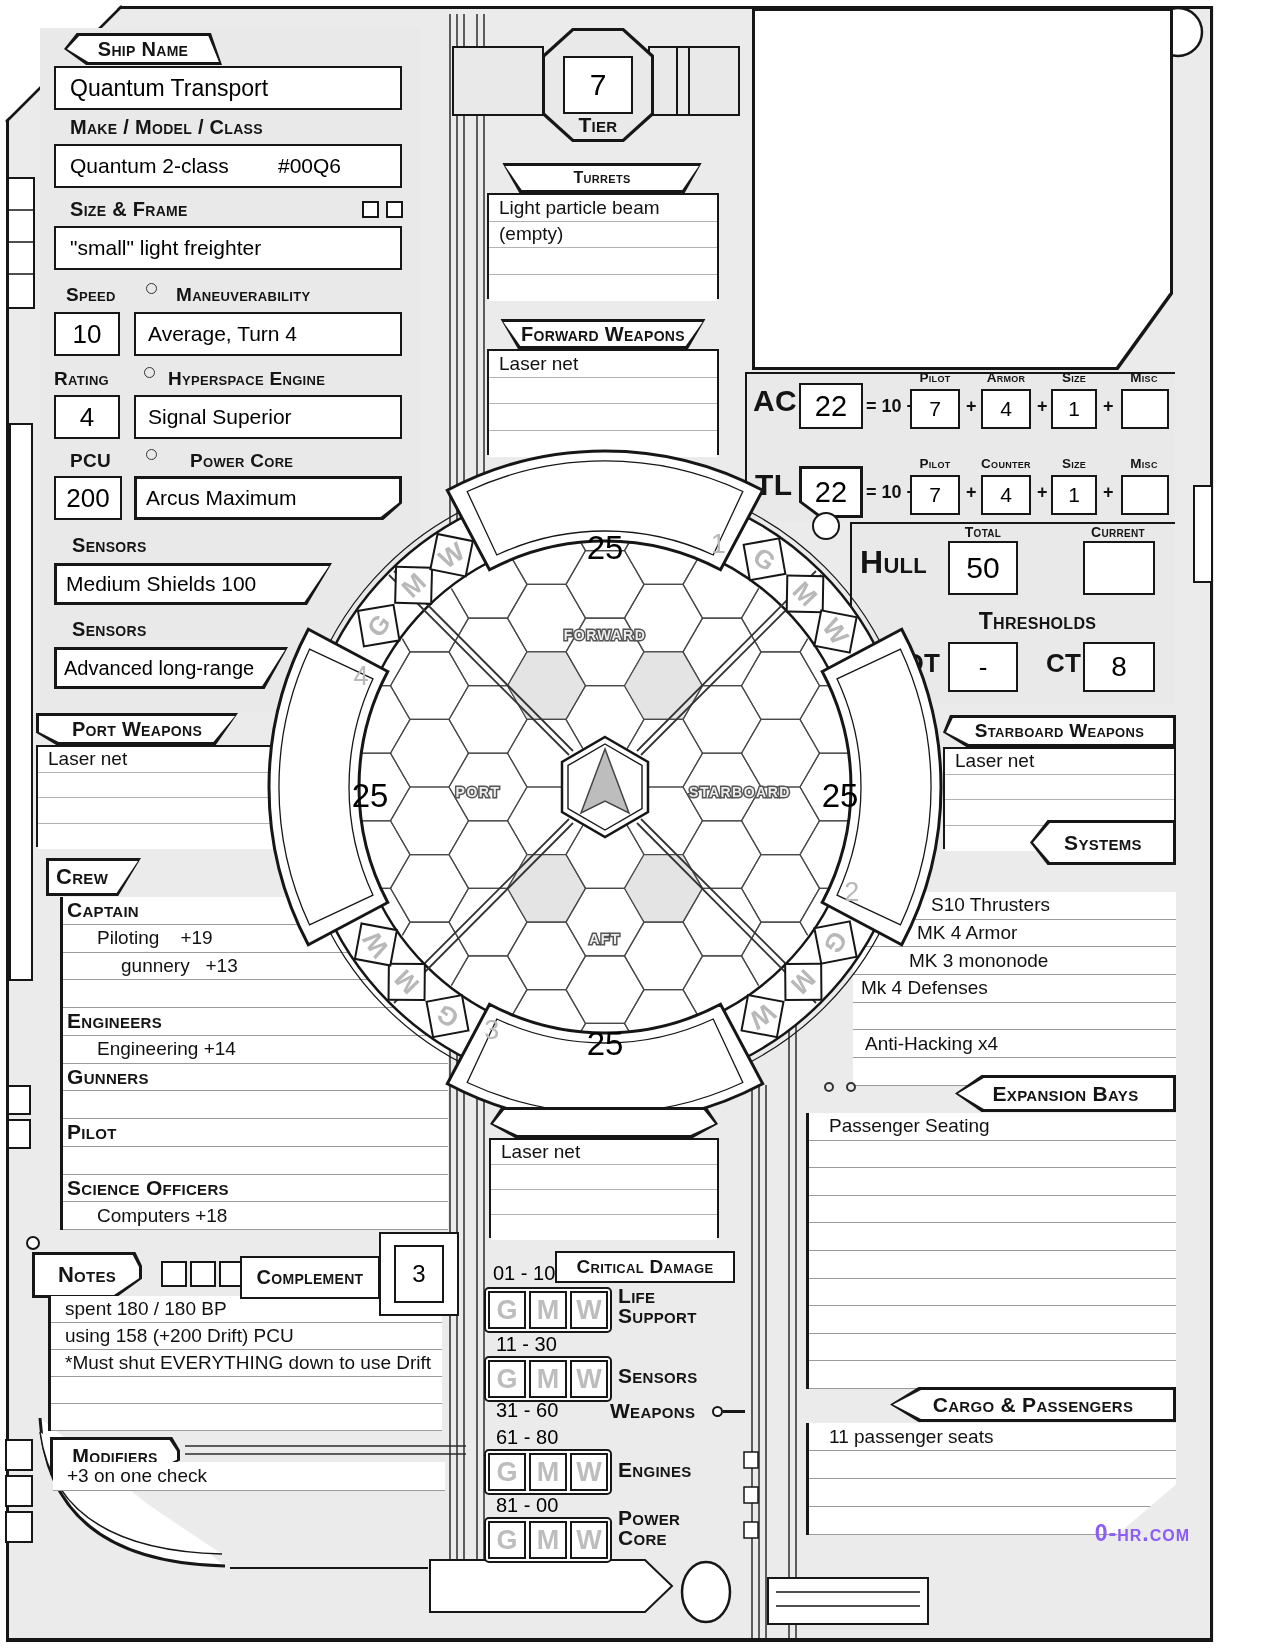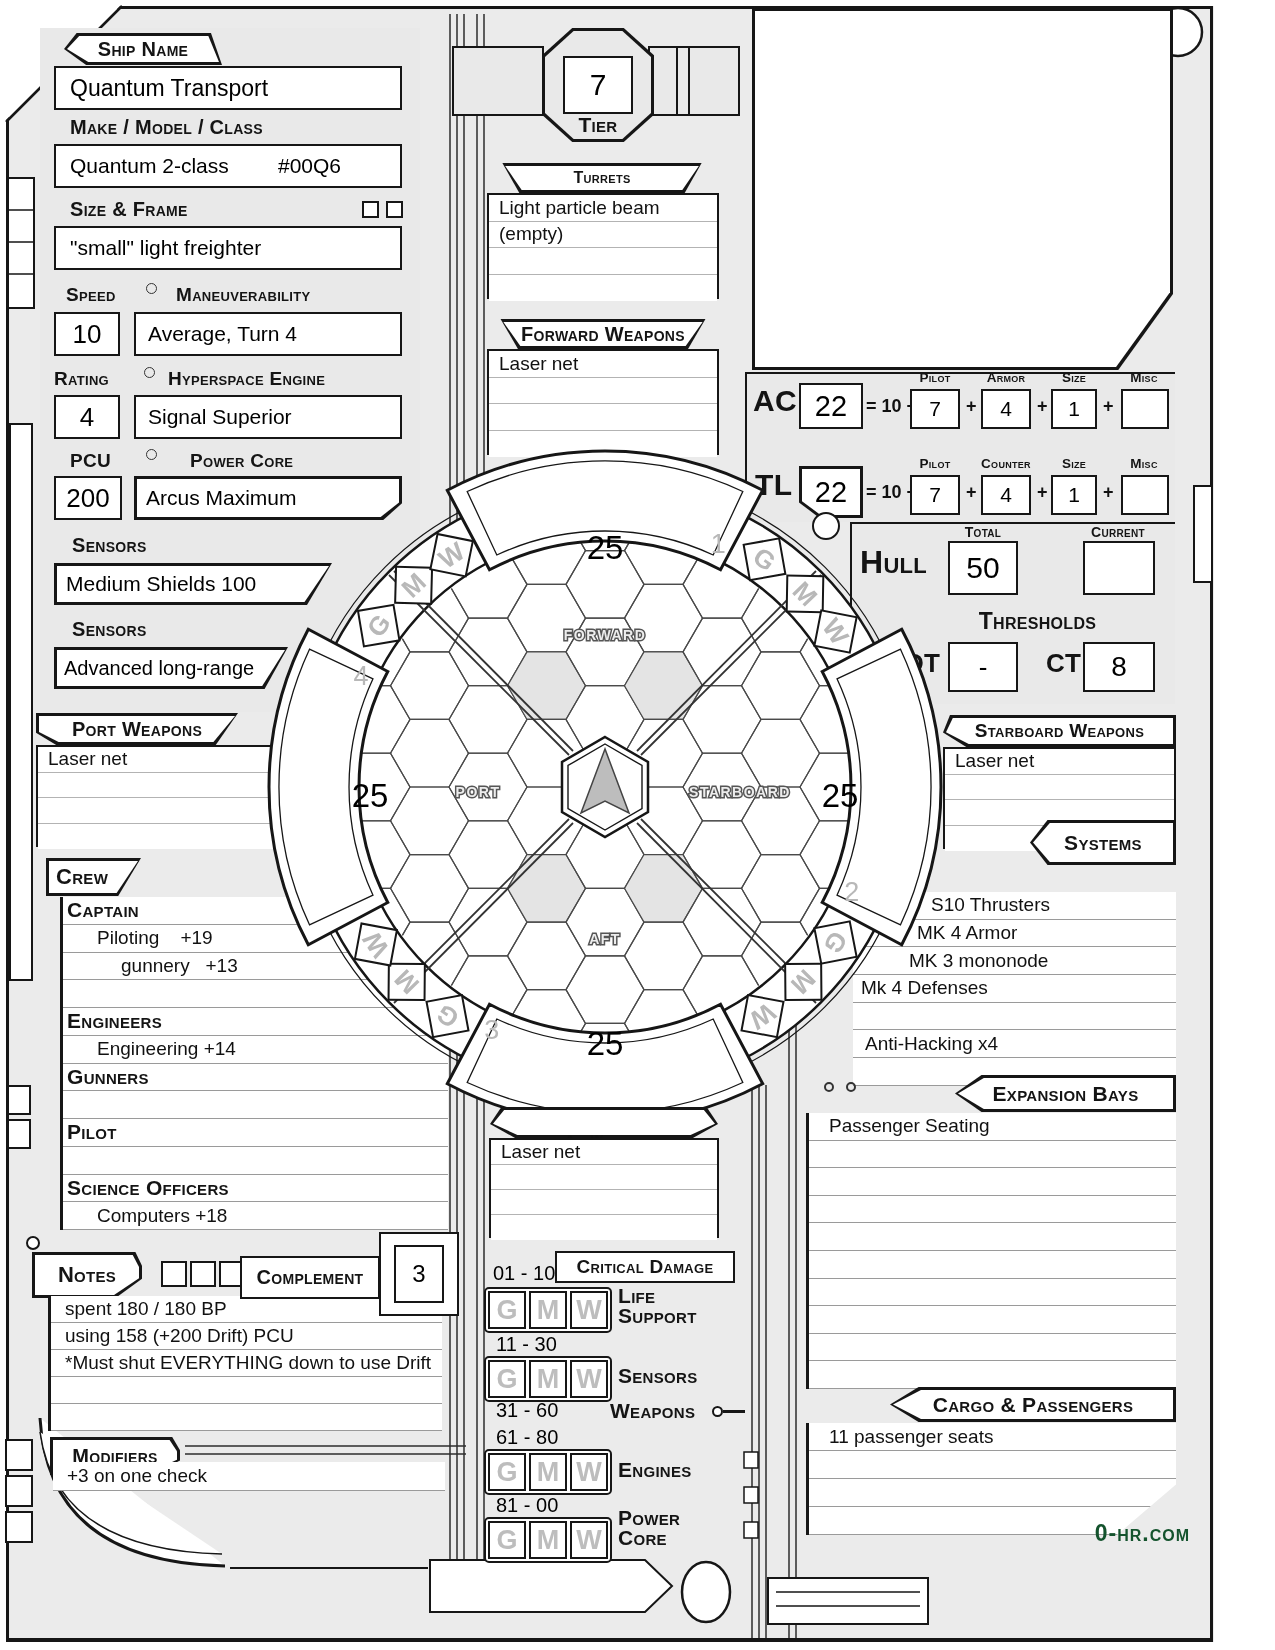--- a/index.html
+++ b/index.html
@@ -616,15 +616,15 @@
 
   <div class="tab" style="left:50px;top:1437px;width:130px;height:38px;--cp:polygon(0 0,94% 0,100% 35%,100% 62%,78% 100%,0 100%);">
     <div class="t-o"></div>
       <div class="t-i"></div>
     <div class="t-l sc" style="font-size:20px;">Modifiers</div>
   </div>
   <div class="rows" style="left:53px;top:1462px;width:392px;">
     <div class="row" style="height:29px;padding-left:14px;">+3 on one check</div>
   </div>
 
-  <div class="abs sc" style="left:1000px;top:1520px;width:190px;text-align:right;font-size:23px;font-weight:600;color:#14532d;letter-spacing:1px;">0-hr.com</div>
+  <div class="abs sc" style="left:1000px;top:1520px;width:190px;text-align:right;font-size:23px;font-weight:600;color:#8b5cf6;letter-spacing:1px;">0-hr.com</div>
 
 </div>
 
 </body></html>

